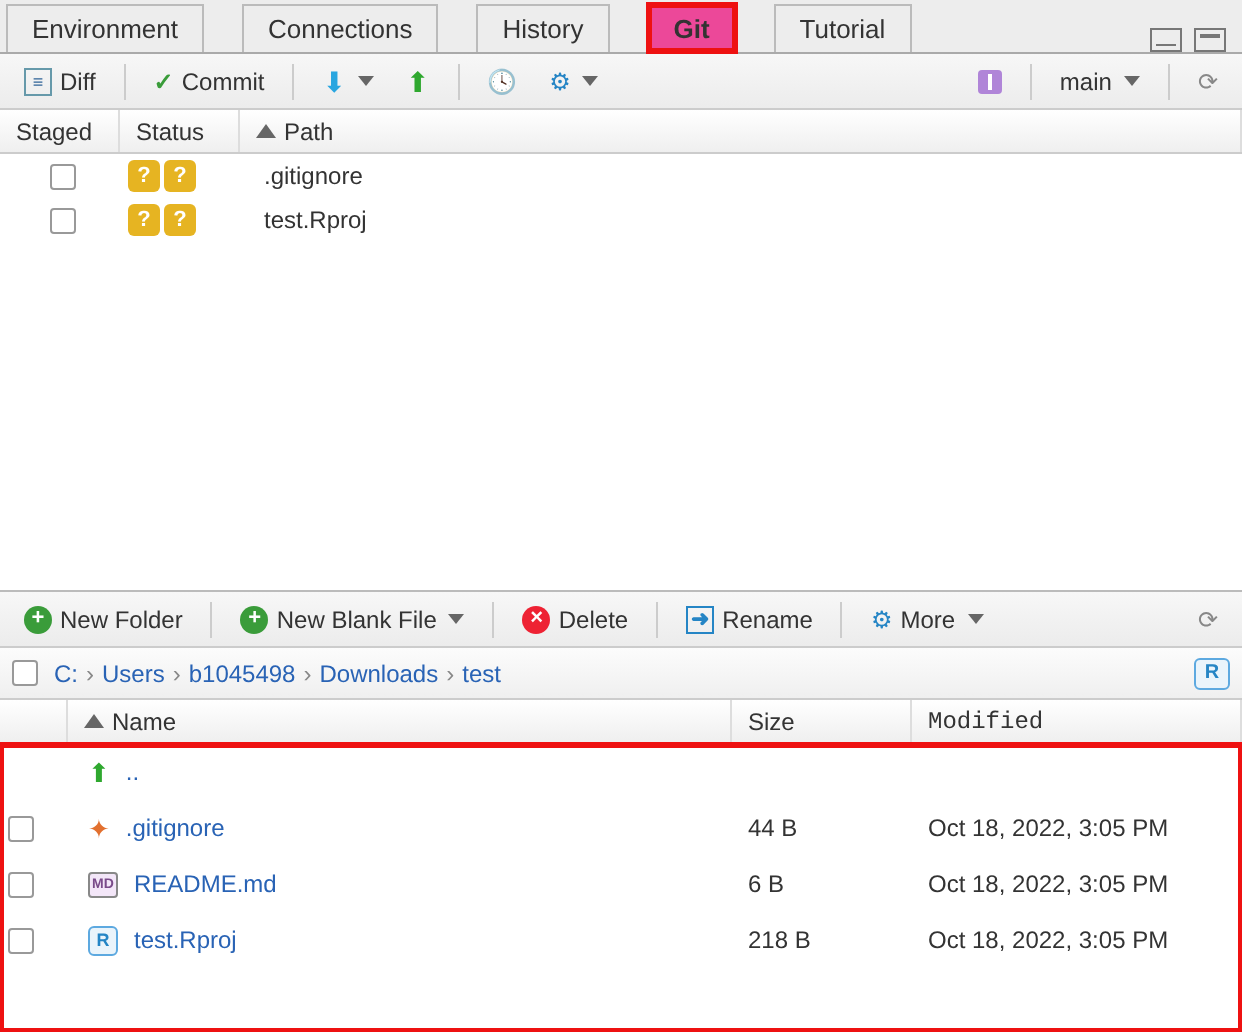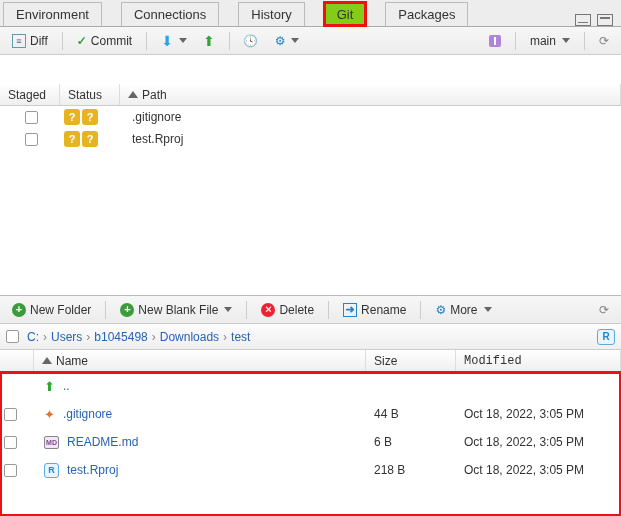--- a/index.html
+++ b/index.html
@@ -32,22 +32,22 @@
     padding: 4px 12px;
     font-size: 13px;
     background: #ededed;
     border: 1px solid #bbb;
     border-bottom: none;
     margin-right: -1px;
     cursor: pointer;
     position: relative;
   }
   .tab.active {
-    background: #84cc16;
-    font-weight: 400;
+    background: #ec4899;
+    font-weight: 700;
     z-index: 3;
   }
   .tab.redbox { outline: 3px solid #e11; outline-offset: -2px; z-index: 4; }
   .tabstrip-right {
     margin-left: auto;
     display: flex;
     align-items: center;
     gap: 6px;
     padding-right: 8px;
   }
@@ -110,21 +110,20 @@
 
   
   .colhdr {
     display: flex;
     height: 22px;
     background: linear-gradient(#fff,#efefef);
     border-bottom: 1px solid #ccc;
     align-items: center;
     font-size: 12px;
     color: #333;
-    margin-top: 29px;
   }
   .colhdr > div { padding: 0 8px; border-right: 1px solid #ddd; height:100%; display:flex; align-items:center; gap:4px; }
   .gitbody { flex: 1; background: #fff; }
   .gitrow {
     display: flex;
     align-items: center;
     height: 22px;
     padding-left: 6px;
     gap: 4px;
   }
@@ -184,21 +183,21 @@
 </style>
 </head>
 <body>
 
 <div class="panel-top">
   <div class="tabstrip">
     <div class="tab">Environment</div>
     <div class="tab">Connections</div>
     <div class="tab">History</div>
     <div class="tab active redbox">Git</div>
-    <div class="tab">Packages</div>
+    <div class="tab">Tutorial</div>
     <div class="tabstrip-right">
       <div class="win-icon min"></div>
       <div class="win-icon max"></div>
     </div>
   </div>
 
   <div class="toolbar">
     <div class="tbtn">
       <span class="i-diff">≡</span>
       <span>Diff</span>

